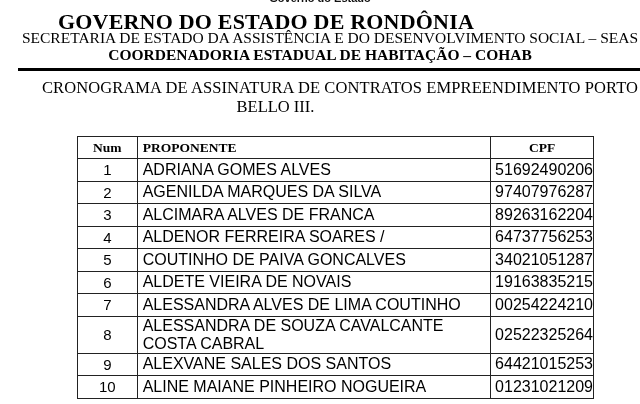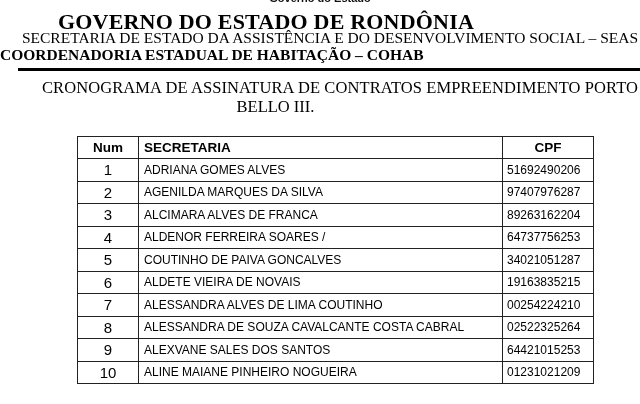--- a/index.html
+++ b/index.html
@@ -1,51 +1,51 @@
 <!DOCTYPE html>
 <html><head>
 <meta charset="utf-8">
 <style>
   html,body{margin:0;padding:0;background:#ffffff;}
   body{width:640px;height:404px;overflow:hidden;position:relative;font-family:"Liberation Serif",serif;color:#000;}
   .top-cut{position:absolute;top:-8px;left:0;width:640px;text-align:center;font-family:"Liberation Sans",sans-serif;font-weight:bold;font-size:11px;color:#111;}
   .gov{position:absolute;top:9px;left:0;width:532px;text-align:center;font-weight:bold;font-size:22px;letter-spacing:0.2px;}
   .sec{position:absolute;top:29px;left:0;width:660px;text-align:center;font-size:15.5px;white-space:nowrap;}
-  .coord{position:absolute;top:46px;left:0;width:640px;font-weight:bold;font-size:15.5px;}
+  .coord{position:absolute;top:46px;left:0;width:640px;text-align:center;font-weight:bold;font-size:15.5px;}
   .rule{position:absolute;top:68px;left:18px;width:622px;height:3px;background:#000;}
   .title1{position:absolute;top:78px;left:0;width:680px;text-align:center;font-size:16.5px;white-space:nowrap;letter-spacing:0.1px;}
   .title2{position:absolute;top:97px;left:0;width:551px;text-align:center;font-size:16.5px;}
   table{position:absolute;top:136px;left:77px;width:517px;border-collapse:collapse;font-family:"Liberation Sans",sans-serif;}
   td,th{border:1.3px solid #222;padding:0;}
   .c-num{width:60px;text-align:center;}
   .c-name{width:358px;text-align:left;padding-left:5px;}
   .c-cpf{text-align:left;padding-left:4px;margin-left:36px;}
-  tr.head th{height:21px;font-weight:bold;font-size:13.5px;font-family:Liberation Sans, sans-serif;}
+  tr.head th{height:21px;font-weight:bold;font-size:13.5px;font-family:Liberation Serif, serif;}
   tr.head th.c-cpf{text-align:center;padding-left:0;}
   tr.turma td{height:24px;font-weight:bold;font-size:16.5px;font-family:"DejaVu Sans",sans-serif;}
-  tr.row td{height:21.5px;font-size:12px;}
+  tr.row td{height:21.5px;font-size:16px;}
   tr.row td.c-num{font-size:15px;}
 </style>
 </head>
 <body>
 
 <div class="top-cut">Governo do Estado</div>
 <div class="gov">GOVERNO DO ESTADO DE RONDÔNIA</div>
 <div class="sec">SECRETARIA DE ESTADO DA ASSISTÊNCIA E DO DESENVOLVIMENTO SOCIAL – SEAS</div>
 <div class="coord">COORDENADORIA ESTADUAL DE HABITAÇÃO – COHAB</div>
 <div class="rule"></div>
 
 <div class="title1">CRONOGRAMA DE ASSINATURA DE CONTRATOS EMPREENDIMENTO PORTO</div>
 <div class="title2">BELLO III.</div>
 
 <table>
   <tbody>
       <tr class="head">
     <th class="c-num">Num</th>
-    <th class="c-name">SECRETARIA</th>
+    <th class="c-name">PROPONENTE</th>
     <th class="c-cpf">CPF</th>
   </tr>
   <tr class="row">
     <td class="c-num">1</td>
     <td class="c-name">ADRIANA GOMES ALVES</td>
     <td class="c-cpf">51692490206</td>
   </tr>
   <tr class="row">
     <td class="c-num">2</td>
     <td class="c-name">AGENILDA MARQUES DA SILVA</td>

